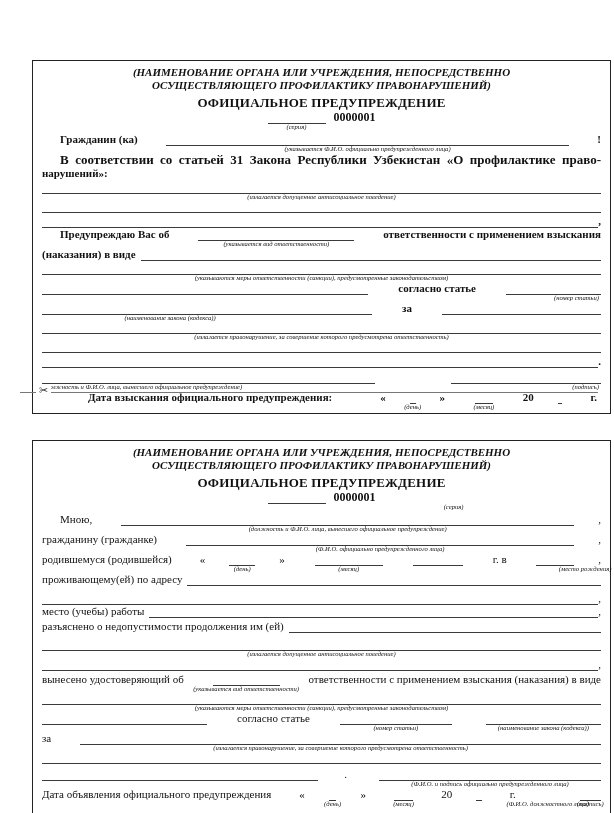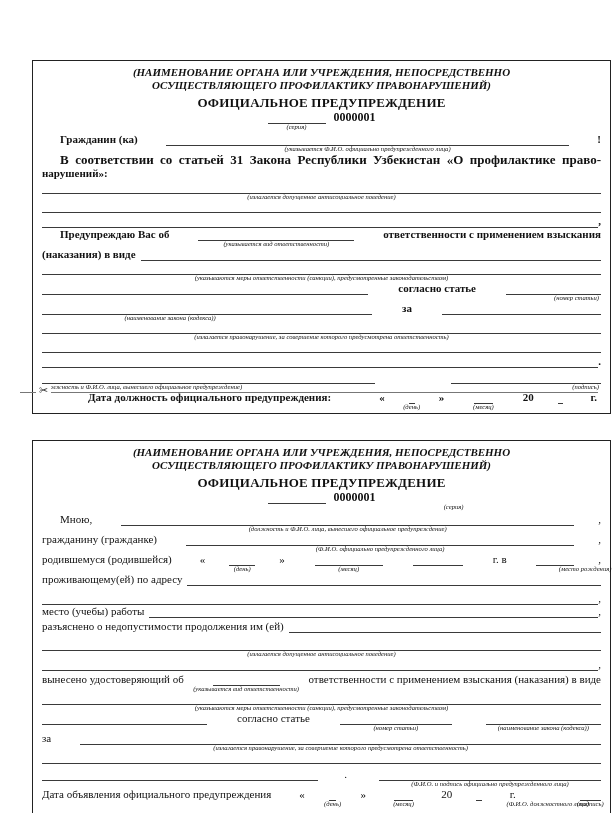--- a/index.html
+++ b/index.html
@@ -147,21 +147,21 @@
       <span class="blank grow">
         <span class="cap left">(должность и Ф.И.О. лица, вынесшего официальное предупреждение)</span>
       </span>
       <span style="width:28px"></span>
       <span class="blank" style="width:150px">
         <span class="cap right">(подпись)</span>
       </span>
     </div>
 
     <div class="r mb mt2">
-      <span class="lbl" style="padding-left:46px;margin-right:24px">Дата должность официального предупреждения:</span>
+      <span class="lbl" style="padding-left:46px;margin-right:24px">Дата взыскания официального предупреждения:</span>
       <span class="lbl">«</span>
       <span class="blank" style="width:30px">
         <span class="cap">(день)</span>
       </span>
       <span class="lbl">»</span>
       <span class="blank g6" style="width:92px">
         <span class="cap">(месяц)</span>
       </span>
       <span class="lbl">20</span>
       <span class="blank" style="width:24px"></span>

